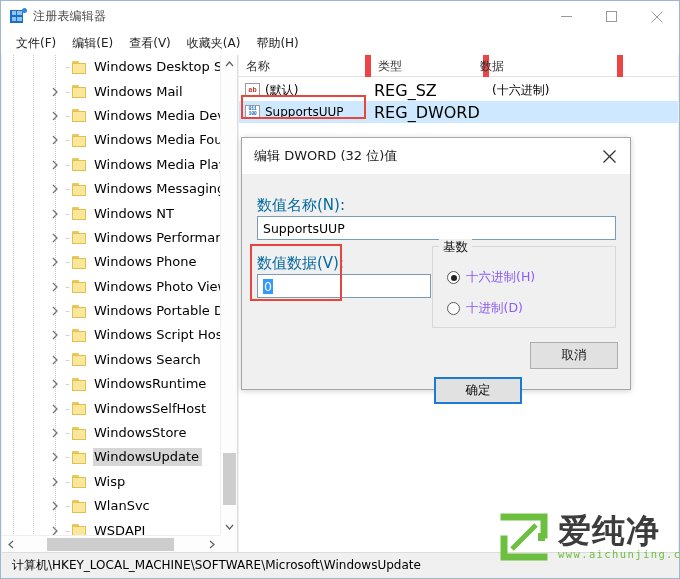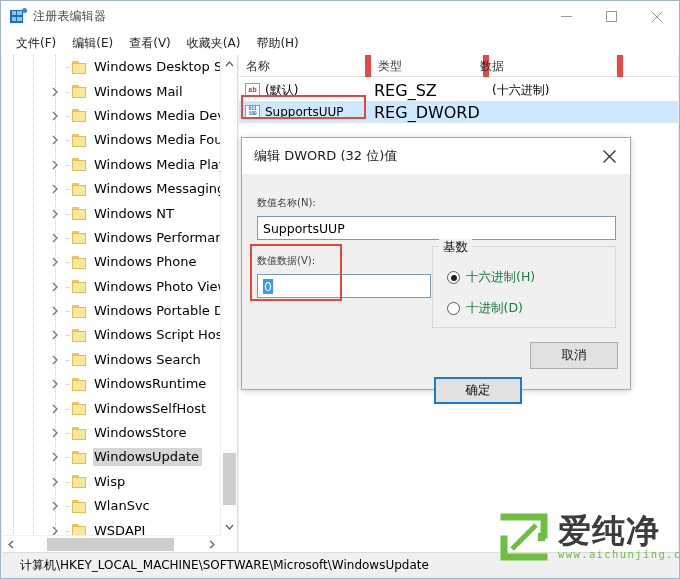--- a/index.html
+++ b/index.html
@@ -198,21 +198,21 @@
     position: absolute; border: 2px solid #e8453c; pointer-events: none;
   }
 
   
   .statusbar {
     position: absolute; left: 1px; right: 1px; bottom: 1px; height: 25px;
     background: #f0f0f0; border-top: 1px solid #dcdcdc;
     display: flex; align-items: center;
   }
   .status-text {
-    font-size: 12px; color: #000; padding-left: 18px;
+    font-size: 12px; color: #000; padding-left: 10px;
   }
 
   
   .dialog {
     position: absolute; left: 240px; top: 136px; width: 390px; height: 253px;
     background: #f0f0f0; border: 1px solid #a6a6a6;
     box-shadow: 0 1px 6px rgba(0,0,0,0.18);
   }
   .dlg-title {
     position: absolute; left: 0; top: 0; right: 0; height: 36px;
@@ -220,40 +220,40 @@
   }
   .dlg-title-text {
     font-size: 13px; color: #1a1a1a; padding-left: 12px;
   }
   .dlg-close {
     position: absolute; right: 0; top: 0; width: 42px; height: 36px;
     display: flex; align-items: center; justify-content: center;
   }
   .dlg-body { position: absolute; left: 0; top: 36px; right: 0; bottom: 0; }
   .dlg-label {
-    position: absolute; font-size: 10px; color: #404040;
+    position: absolute; font-size: 15px; color: #0369a1;
   }
   .dlg-input {
     position: absolute; background: #ffffff; border: 1px solid #7b9bb5;
     display: flex; align-items: center; padding-left: 5px;
     font-size: 12.5px; color: #000;
   }
   .sel-text {
     background: #3399ff; color: #ffffff; padding: 0 1px;
   }
   .groupbox {
     position: absolute; border: 1px solid #d8d8d8; background: transparent;
   }
   .group-legend {
     position: absolute; font-size: 12.5px; color: #111;
     background: #f0f0f0; padding: 0 4px;
   }
   .radio-row {
     position: absolute; display: flex; align-items: center;
-    font-size: 12.5px; color: #15803d;
+    font-size: 12.5px; color: #8b5cf6;
   }
   .radio {
     width: 13px; height: 13px; border-radius: 50%;
     border: 1px solid #5a5a5a; background: #fff; margin-right: 6px;
     flex: none; display: flex; align-items: center; justify-content: center;
   }
   .radio.on::after {
     content: ""; width: 6px; height: 6px; border-radius: 50%; background: #222;
   }
   .dlg-btn {

